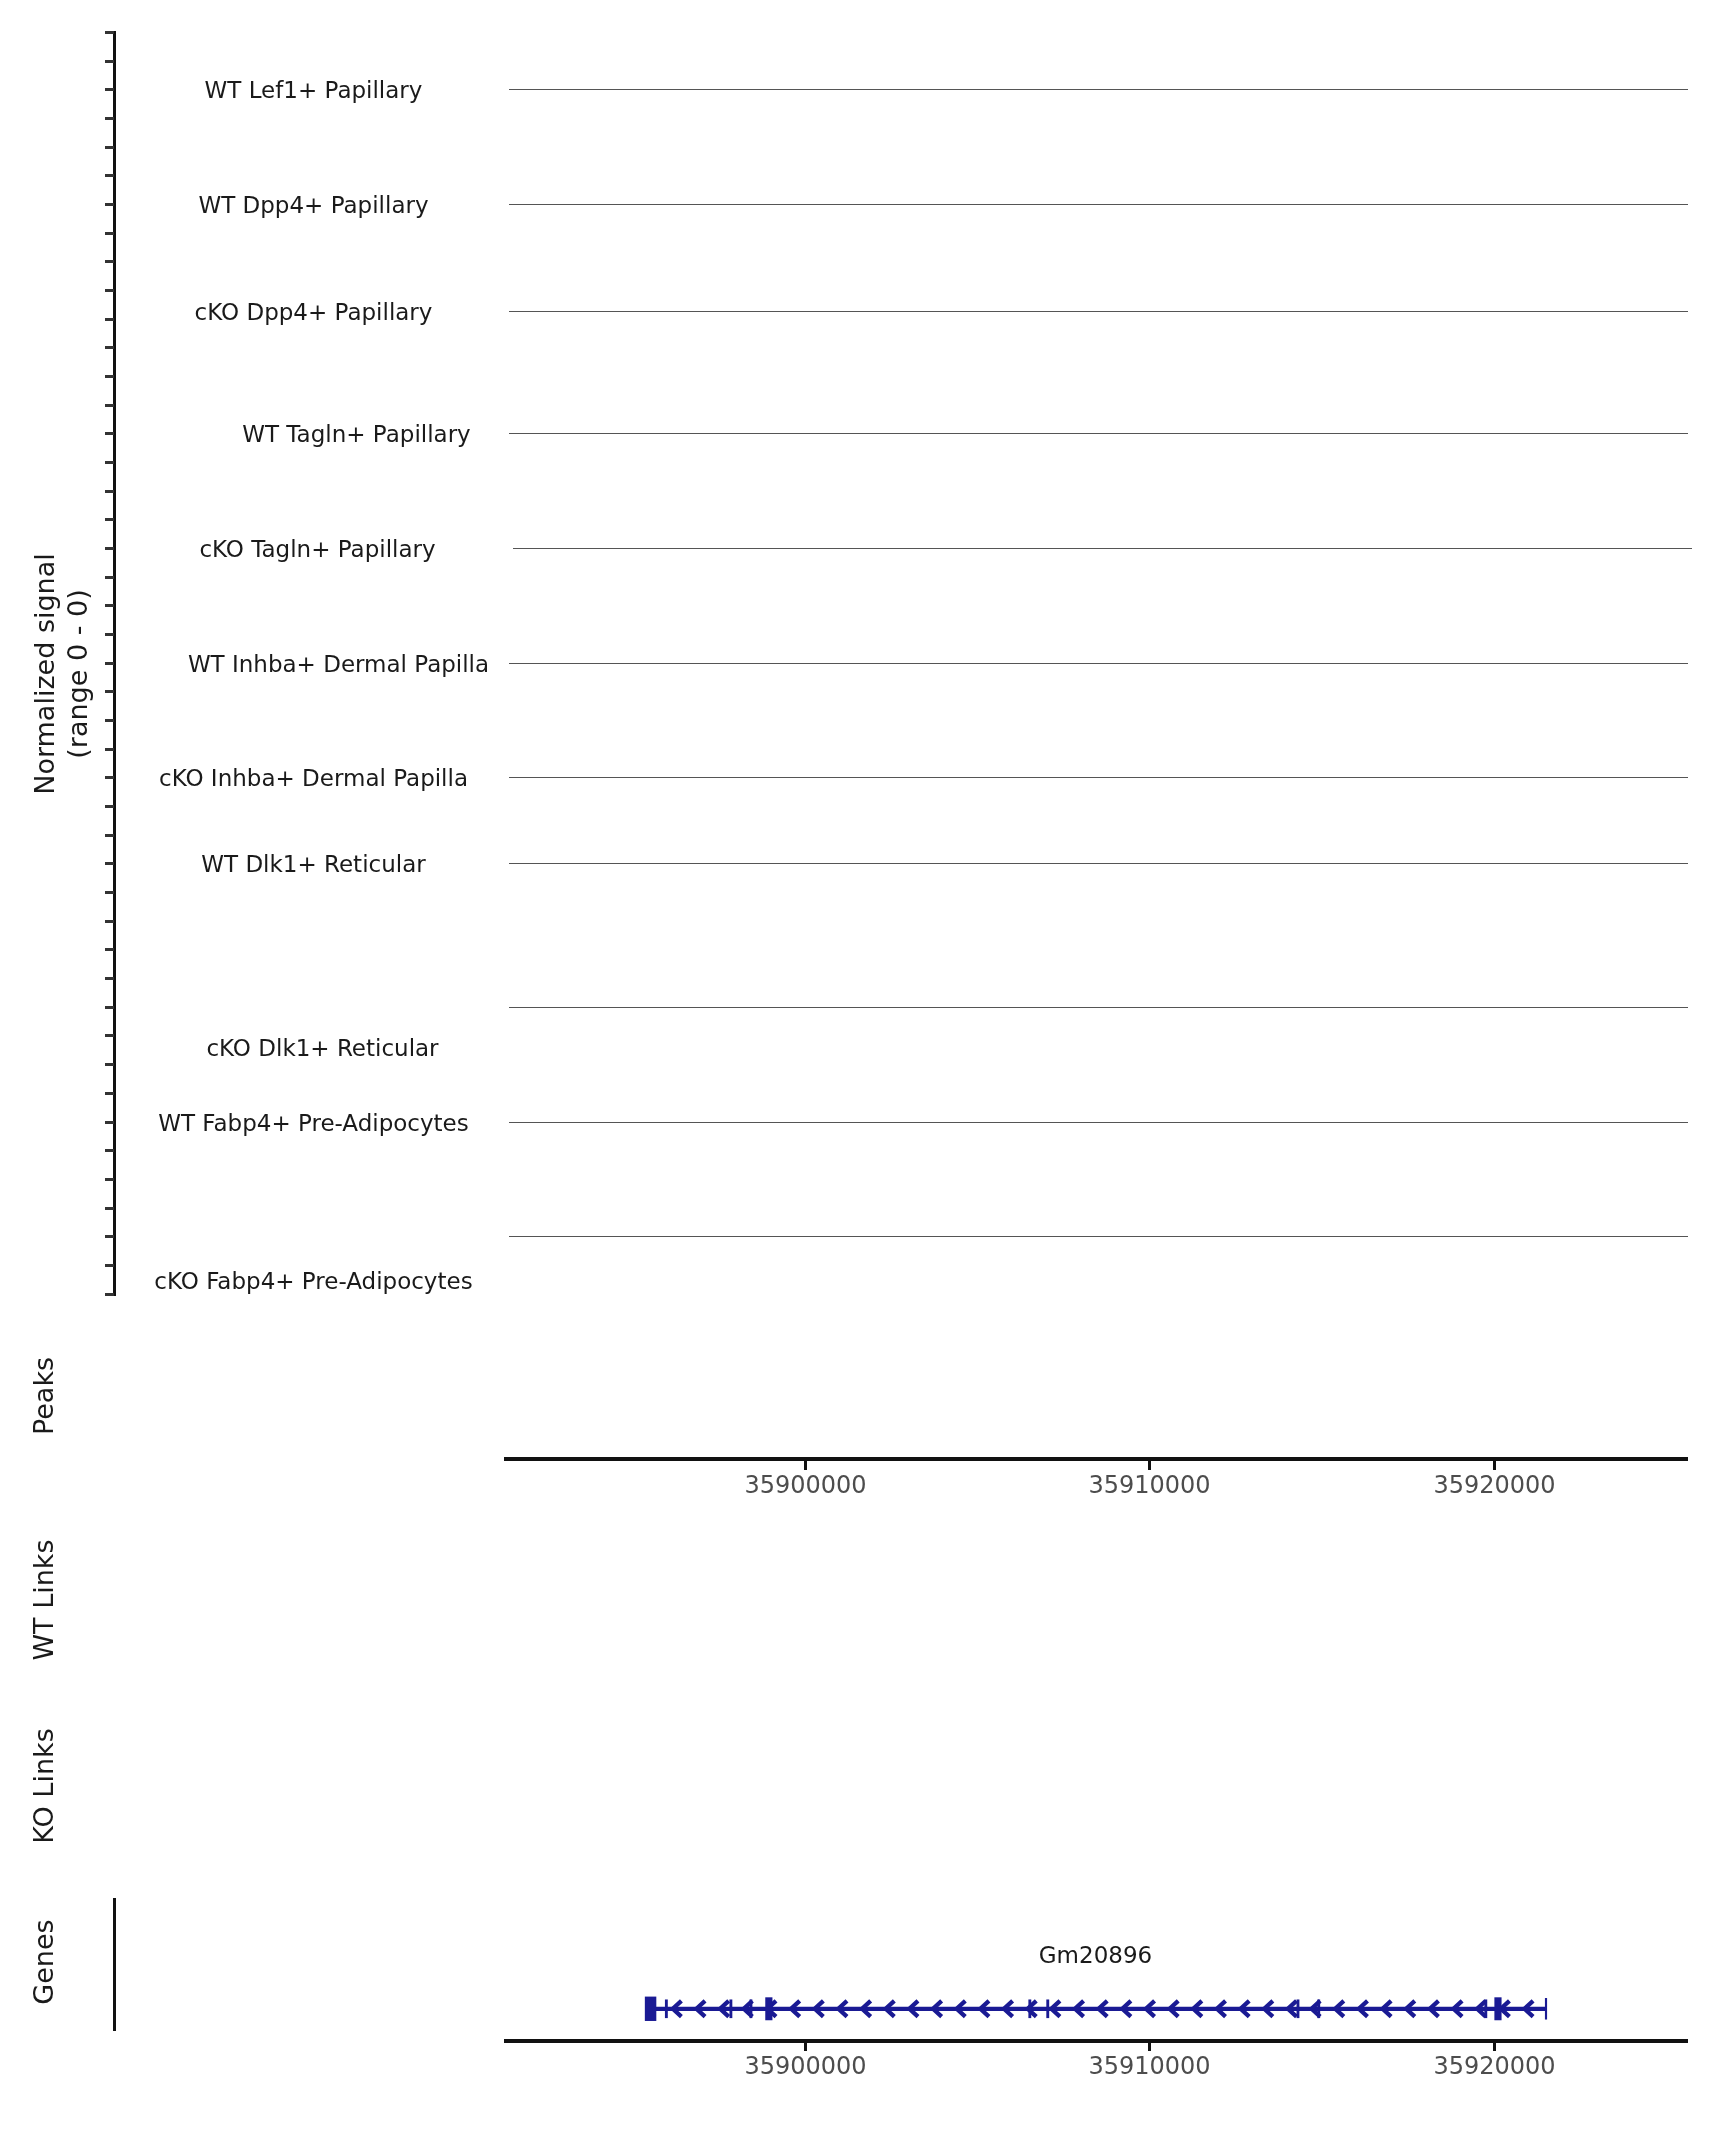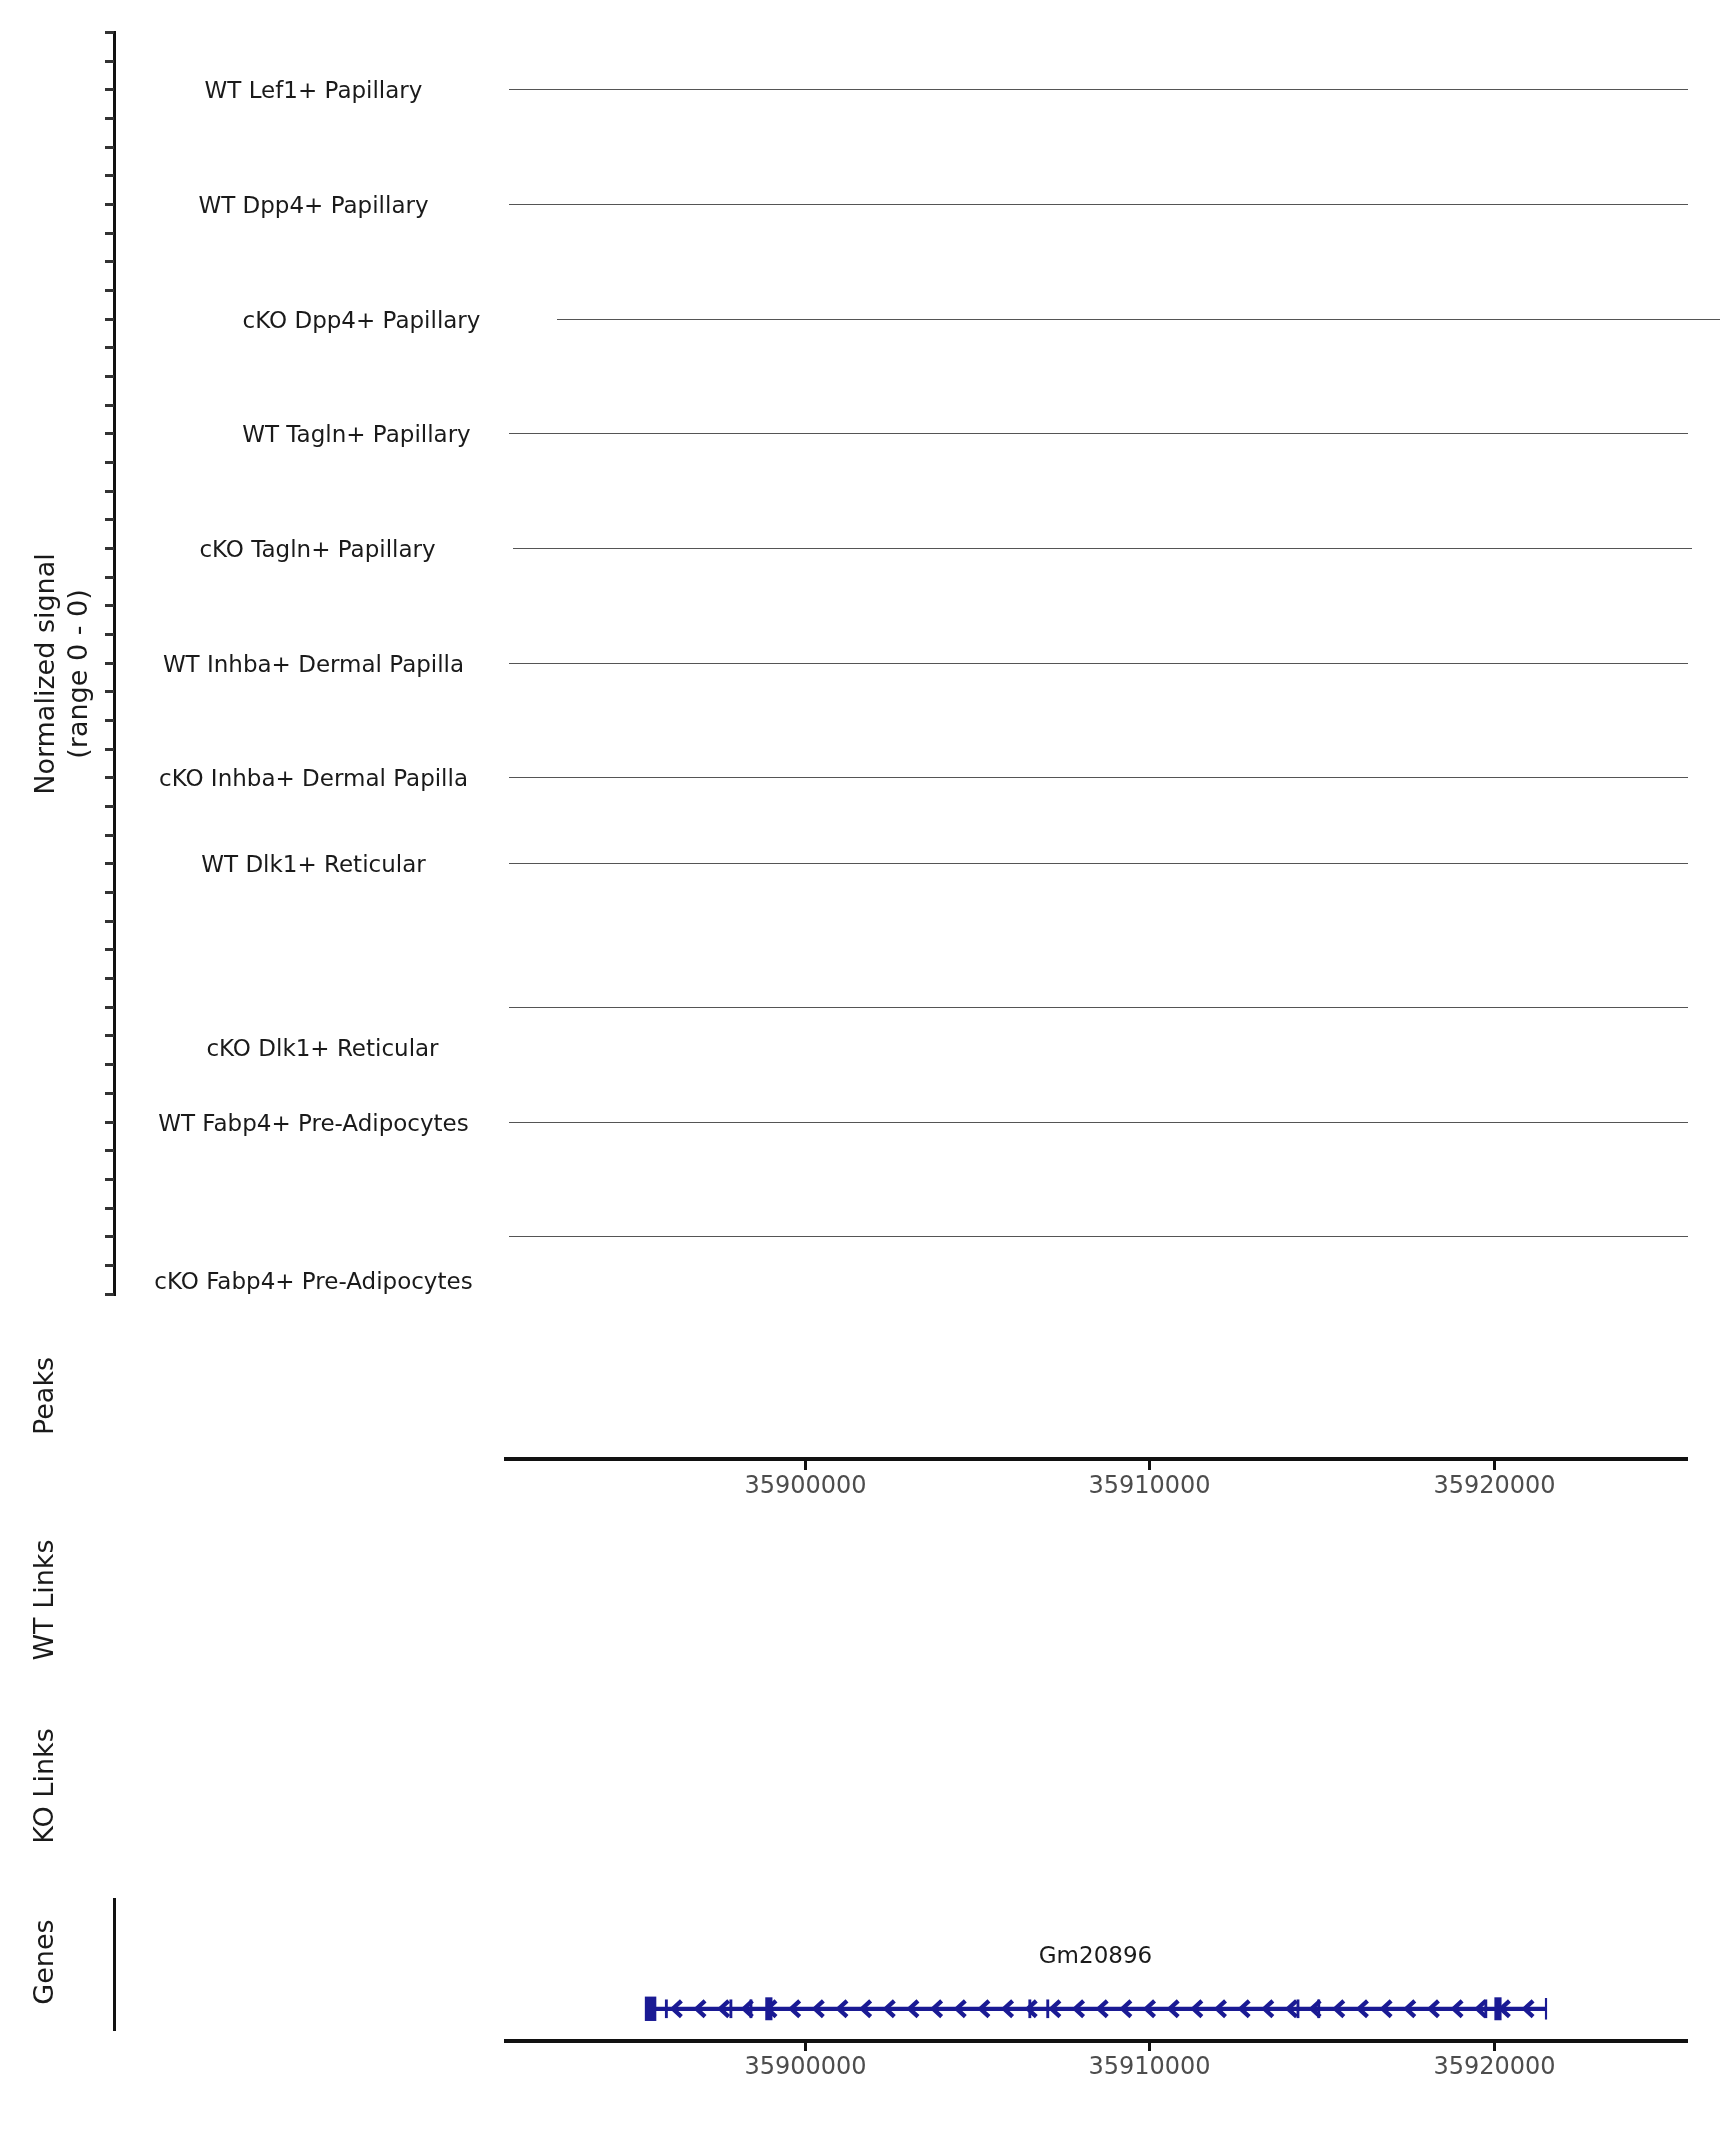--- a/index.html
+++ b/index.html
@@ -84,34 +84,34 @@
 
   <div id="tracks">
       <div style="left: 0px; top: 32px; width: 1721px; height: 115px; position: absolute;">
         <div class="track-label" style="left: 113px; top: 42px; width: 401px; position: absolute;">WT Lef1+ Papillary</div>
         <div class="baseline" style="left: 509px; top: 57px; width: 1179px; height: 1.4px; position: absolute;"></div>
       </div>
       <div style="left: 0px; top: 147px; width: 1721px; height: 115px; position: absolute;">
         <div class="track-label" style="left: 113px; top: 42px; width: 401px; position: absolute;">WT Dpp4+ Papillary</div>
         <div class="baseline" style="left: 509px; top: 57px; width: 1179px; height: 1.4px; position: absolute;"></div>
       </div>
-      <div style="left: 0px; top: 262px; width: 1407px; height: 115px; position: absolute; margin-left: 48px;">
+      <div style="left: 0px; top: 254px; width: 1407px; height: 115px; position: absolute;">
         <div class="track-label" style="left: 113px; top: 42px; width: 401px; position: absolute;">cKO Dpp4+ Papillary</div>
         <div class="baseline" style="left: 509px; top: 57px; width: 1179px; height: 1.4px; position: absolute;"></div>
       </div>
       <div style="left: 0px; top: 376px; width: 1721px; height: 115px; position: absolute;">
         <div class="track-label" style="left: 113px; top: 42px; width: 401px; position: absolute; padding-left: 43px;">WT Tagln+ Papillary</div>
         <div class="baseline" style="left: 509px; top: 57px; width: 1179px; height: 1.4px; position: absolute;"></div>
       </div>
       <div style="left: 4px; top: 491px; width: 1479px; height: 115px; position: absolute;">
         <div class="track-label" style="left: 113px; top: 42px; width: 401px; position: absolute;">cKO Tagln+ Papillary</div>
         <div class="baseline" style="left: 509px; top: 57px; width: 1179px; height: 1.4px; position: absolute;"></div>
       </div>
       <div style="left: 0px; top: 606px; width: 1721px; height: 115px; position: absolute;">
-        <div class="track-label" style="left: 113px; top: 42px; width: 401px; position: absolute;">WT Inhba+ Dermal Papilla</div>
+        <div class="track-label" style="left: 113px; top: 42px; width: 401px; position: absolute; padding-left: 25px;">WT Inhba+ Dermal Papilla</div>
         <div class="baseline" style="left: 509px; top: 57px; width: 1179px; height: 1.4px; position: absolute;"></div>
       </div>
       <div style="left: 0px; top: 720px; width: 1403px; height: 115px; position: absolute;">
         <div class="track-label" style="left: 113px; top: 42px; width: 401px; position: absolute;">cKO Inhba+ Dermal Papilla</div>
         <div class="baseline" style="left: 509px; top: 57px; width: 1179px; height: 1.4px; position: absolute;"></div>
       </div>
       <div style="left: 0px; top: 806px; width: 1721px; height: 115px; position: absolute;">
         <div class="track-label" style="left: 113px; top: 42px; width: 401px; position: absolute;">WT Dlk1+ Reticular</div>
         <div class="baseline" style="left: 509px; top: 57px; width: 1179px; height: 1.4px; position: absolute;"></div>
       </div>

